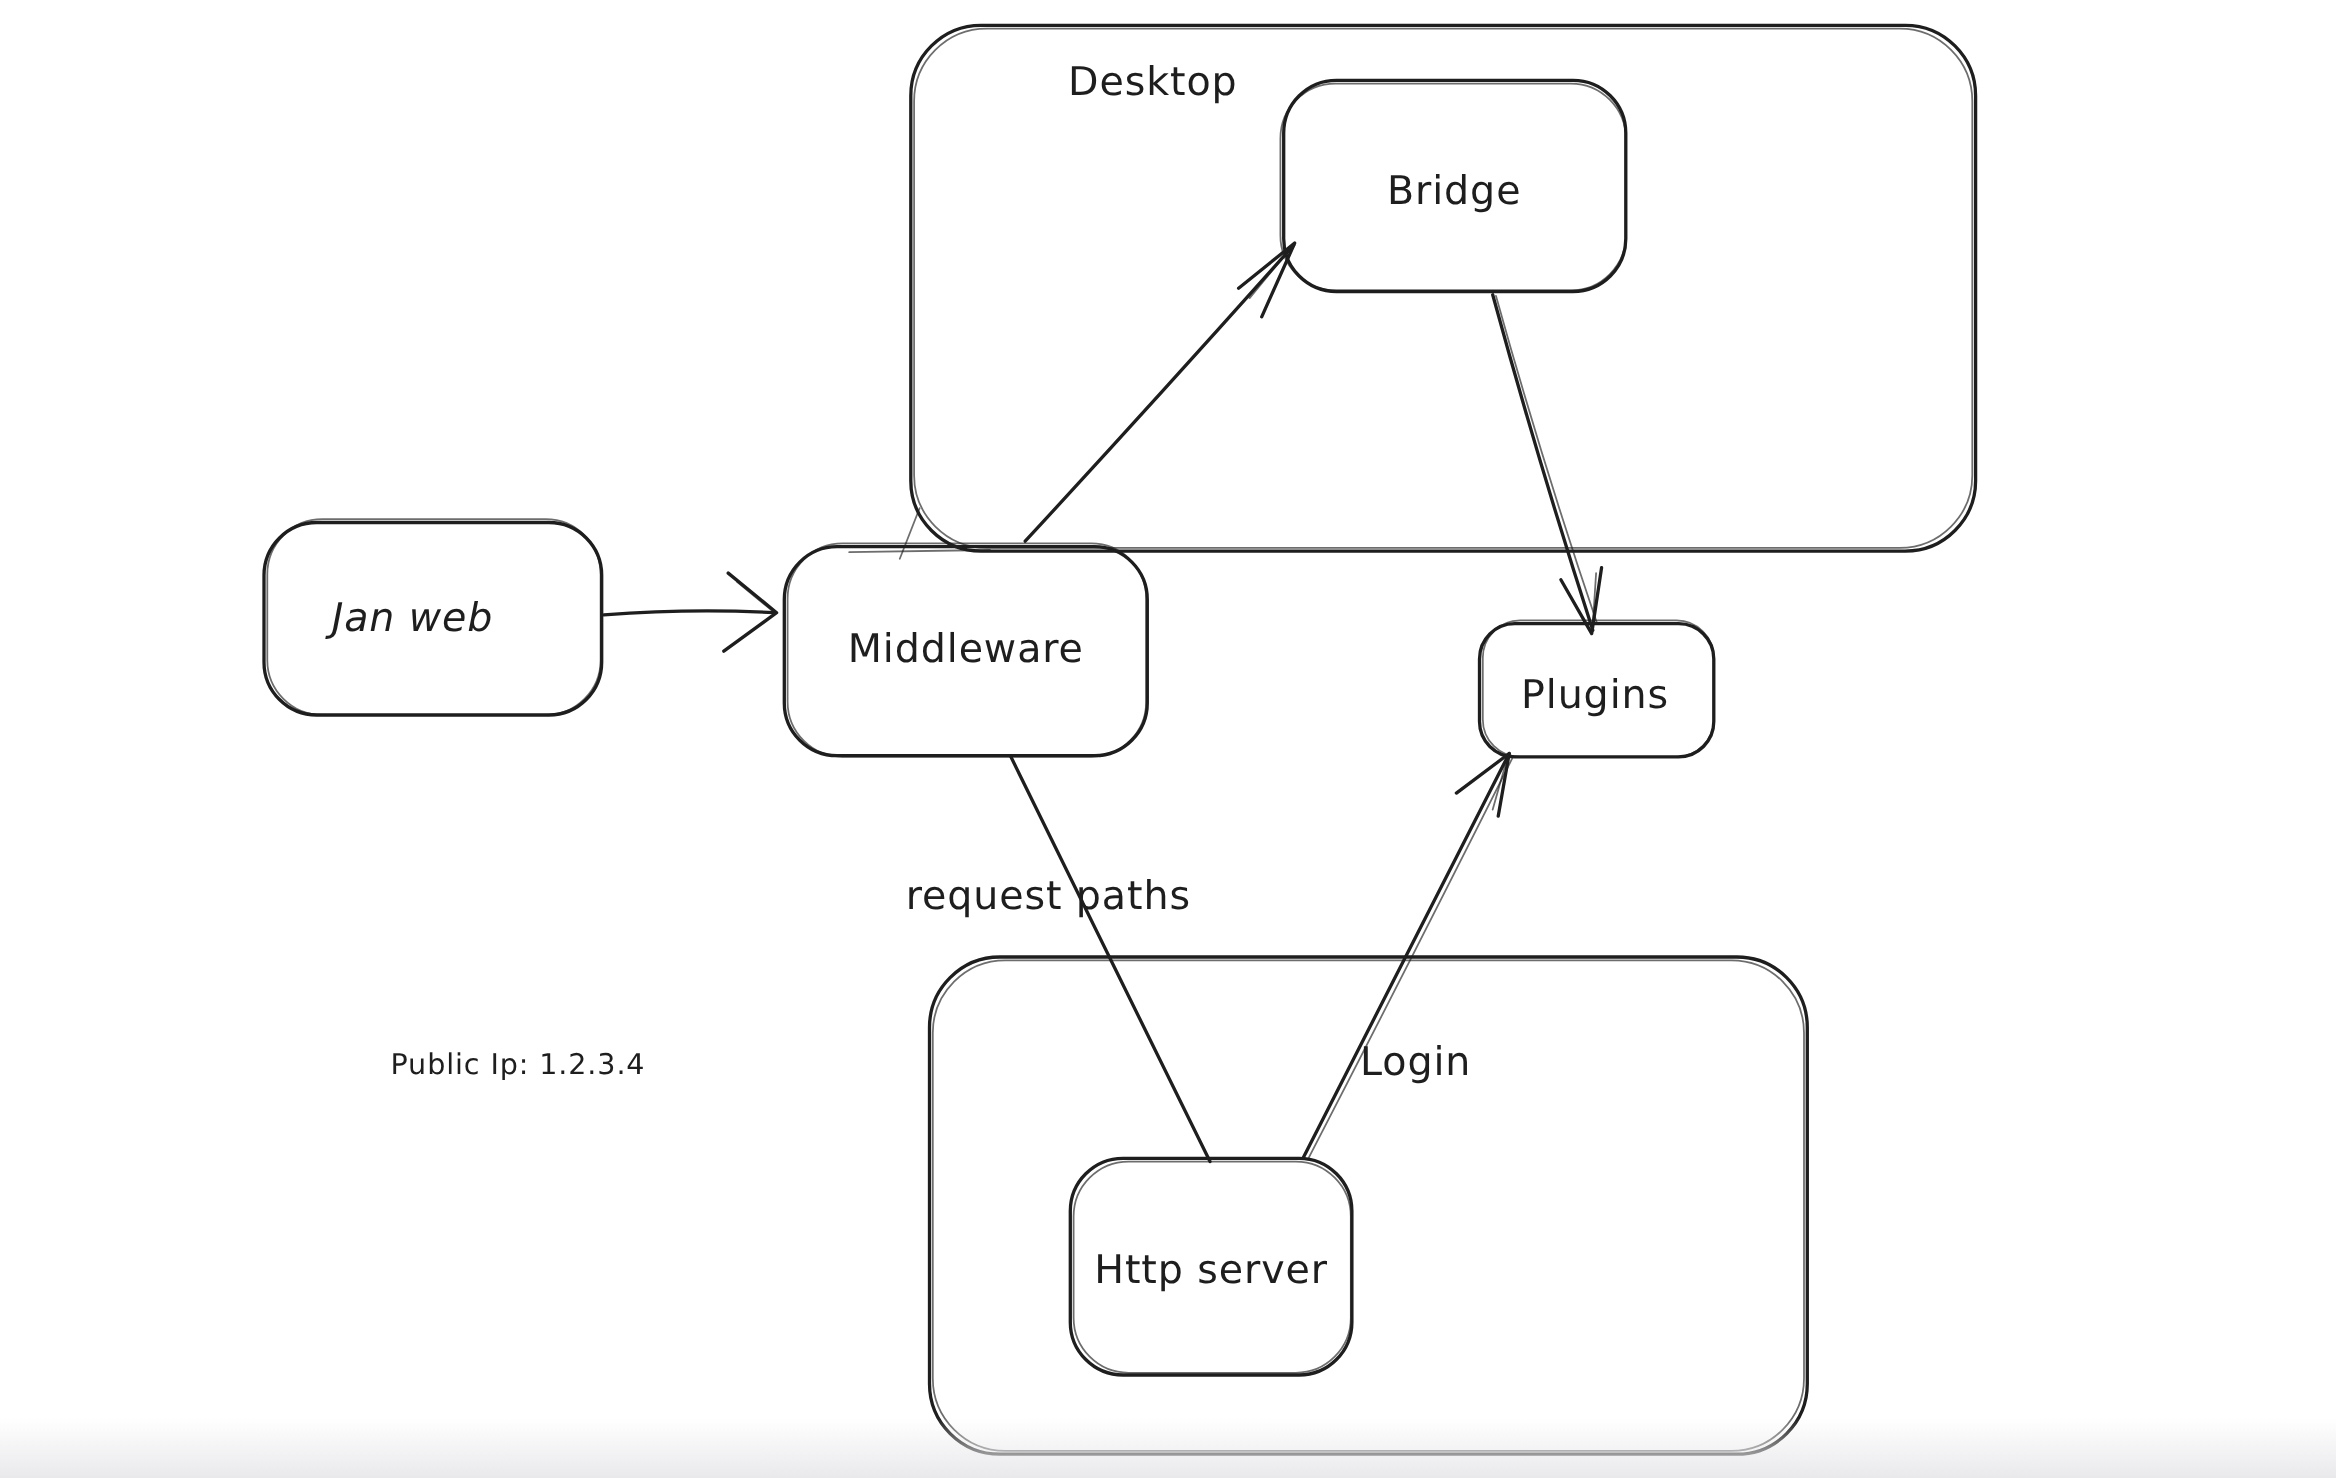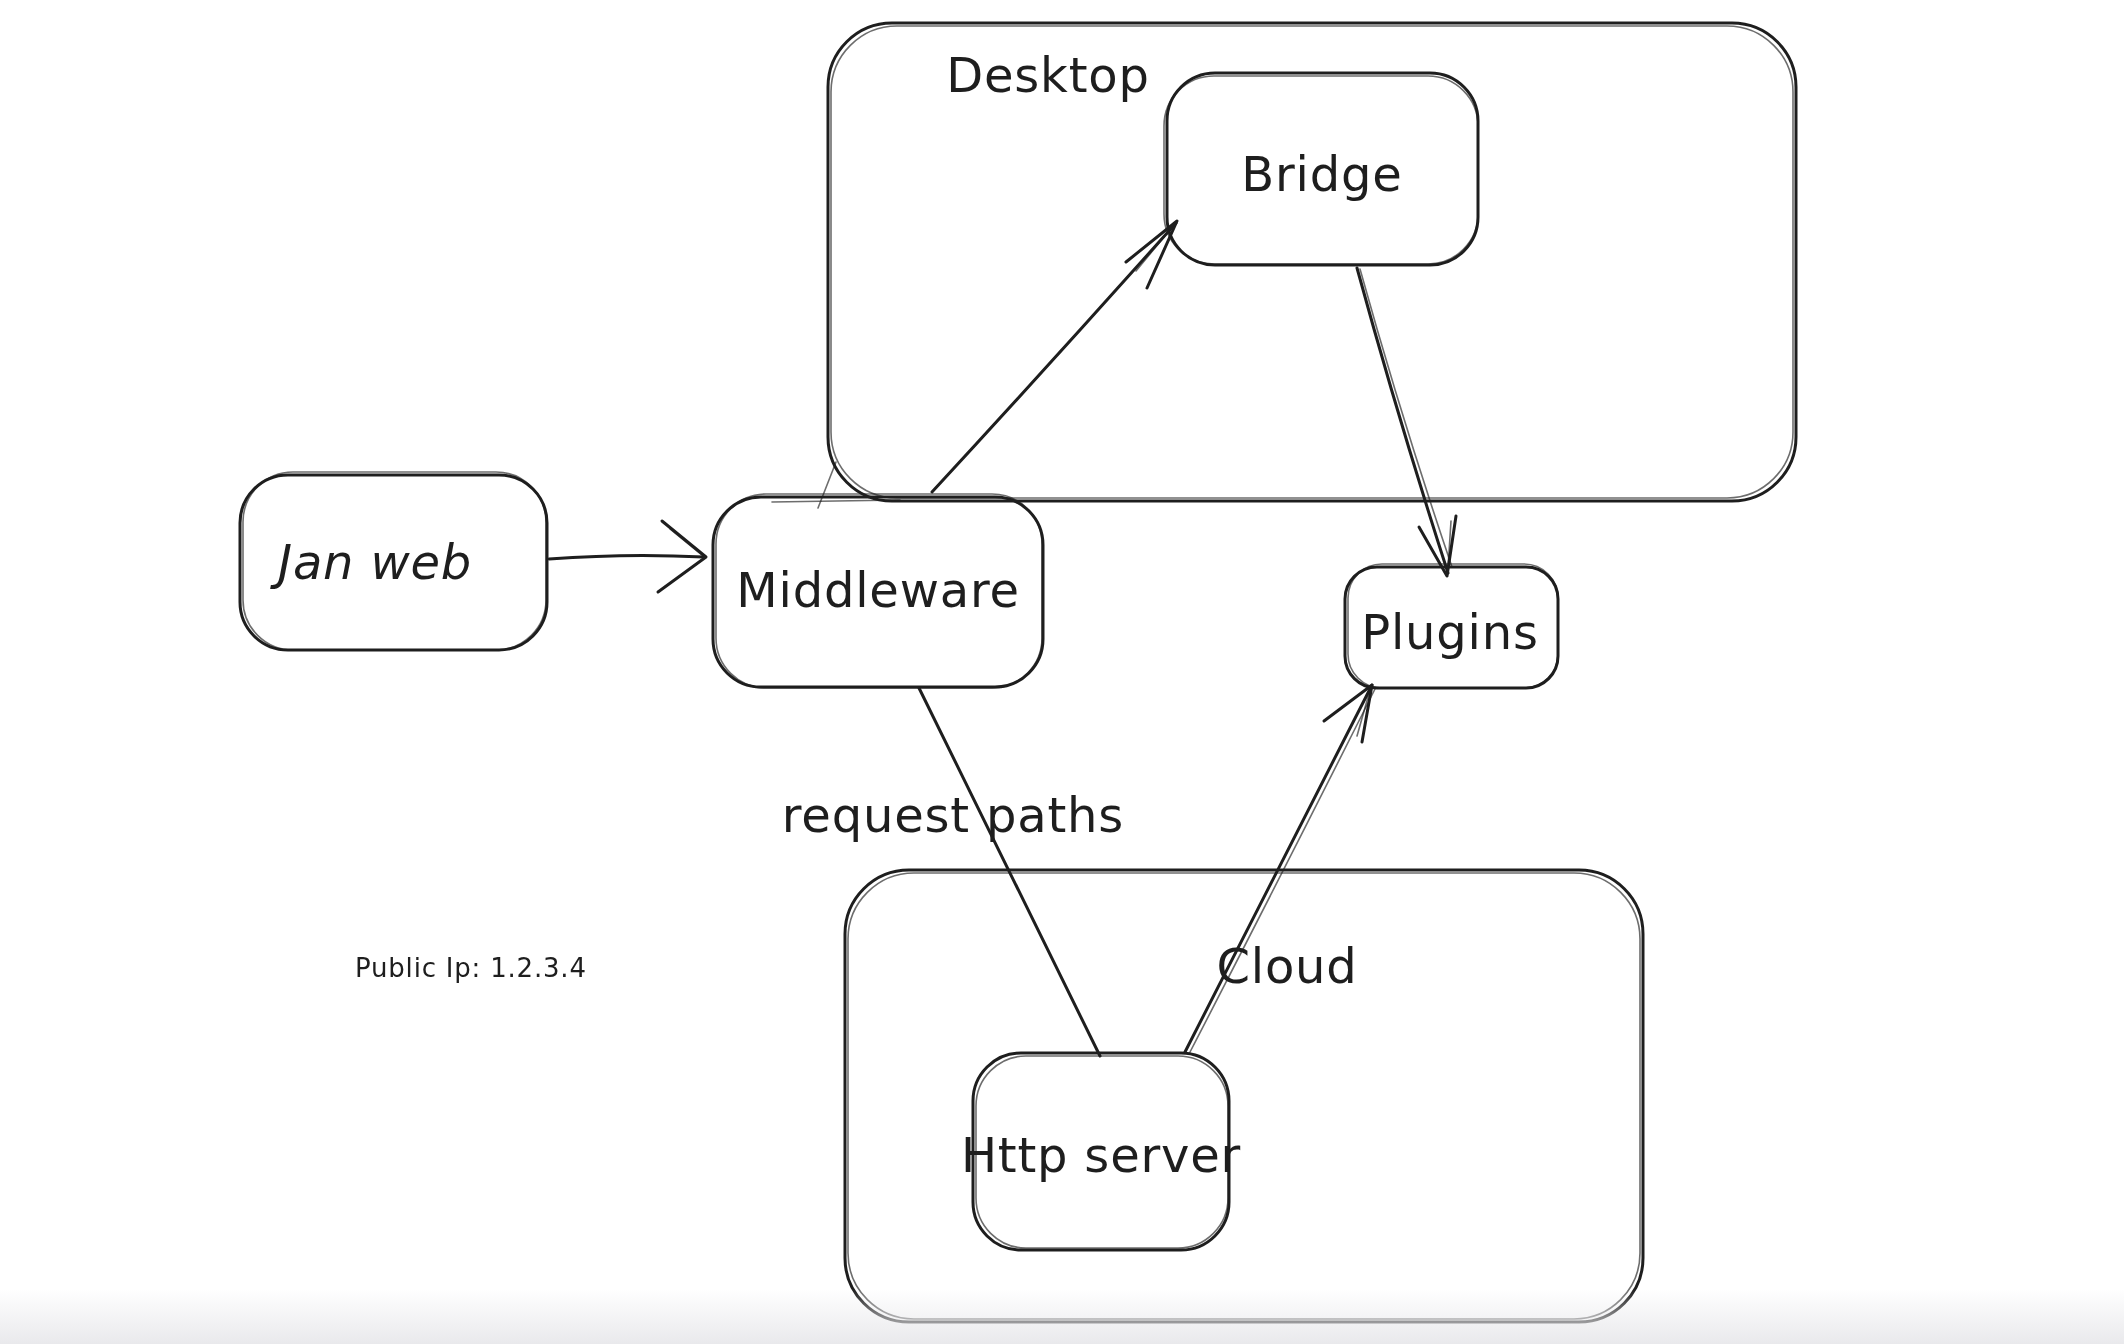--- a/index.html
+++ b/index.html
@@ -15,21 +15,21 @@
   svg.diagram {
     position: absolute;
     left: 0; top: 0;
     z-index: 2;
   }
   .layer-under { position: absolute; left: 16px; top: 0; width: 100%; height: 100%; z-index: 1; margin-left: 44px; }
   .layer-over  { position: absolute; left: 0; top: 0; width: 100%; height: 100%; z-index: 3; pointer-events: none; }
   .lbl {
     position: absolute;
     transform: translate(-50%, -50%);
-    font-size: 48px;
+    font-size: 36px;
     line-height: 1.25;
     white-space: nowrap;
     letter-spacing: 0.8px;
     color: #1e1e1e;
   }
   .lbl-edge-bg {
     background: #ffffff;
     padding: 2px 10px;
   }
   .lbl-annot {
@@ -133,21 +133,21 @@
     <g>
       <path class="sketch" d="M 1185 1052 Q 1277 872 1372 685"></path>
       <path class="sketch-dup" d="M 1189 1054 Q 1281 876 1375 689"></path>
       <path class="sketch" d="M 1324 721 L 1372 685 L 1362 742"></path>
       <path class="sketch-dup" d="M 1357 736 L 1370 690"></path>
     </g>
   </svg>
 
   <div class="layer-over">
     <div class="lbl pos-desktop">Desktop</div>
-    <div class="lbl pos-cloud">Cloud</div>
+    <div class="lbl pos-cloud">Login</div>
 
     <div class="lbl pos-janweb">Jan web</div>
     <div class="lbl pos-middleware">Middleware</div>
     <div class="lbl pos-bridge">Bridge</div>
     <div class="lbl pos-plugins">Plugins</div>
     <div class="lbl pos-httpserver">Http server</div>
 
 
     <div class="lbl-annot pos-publicip">Public Ip: 1.2.3.4</div>
   </div>

